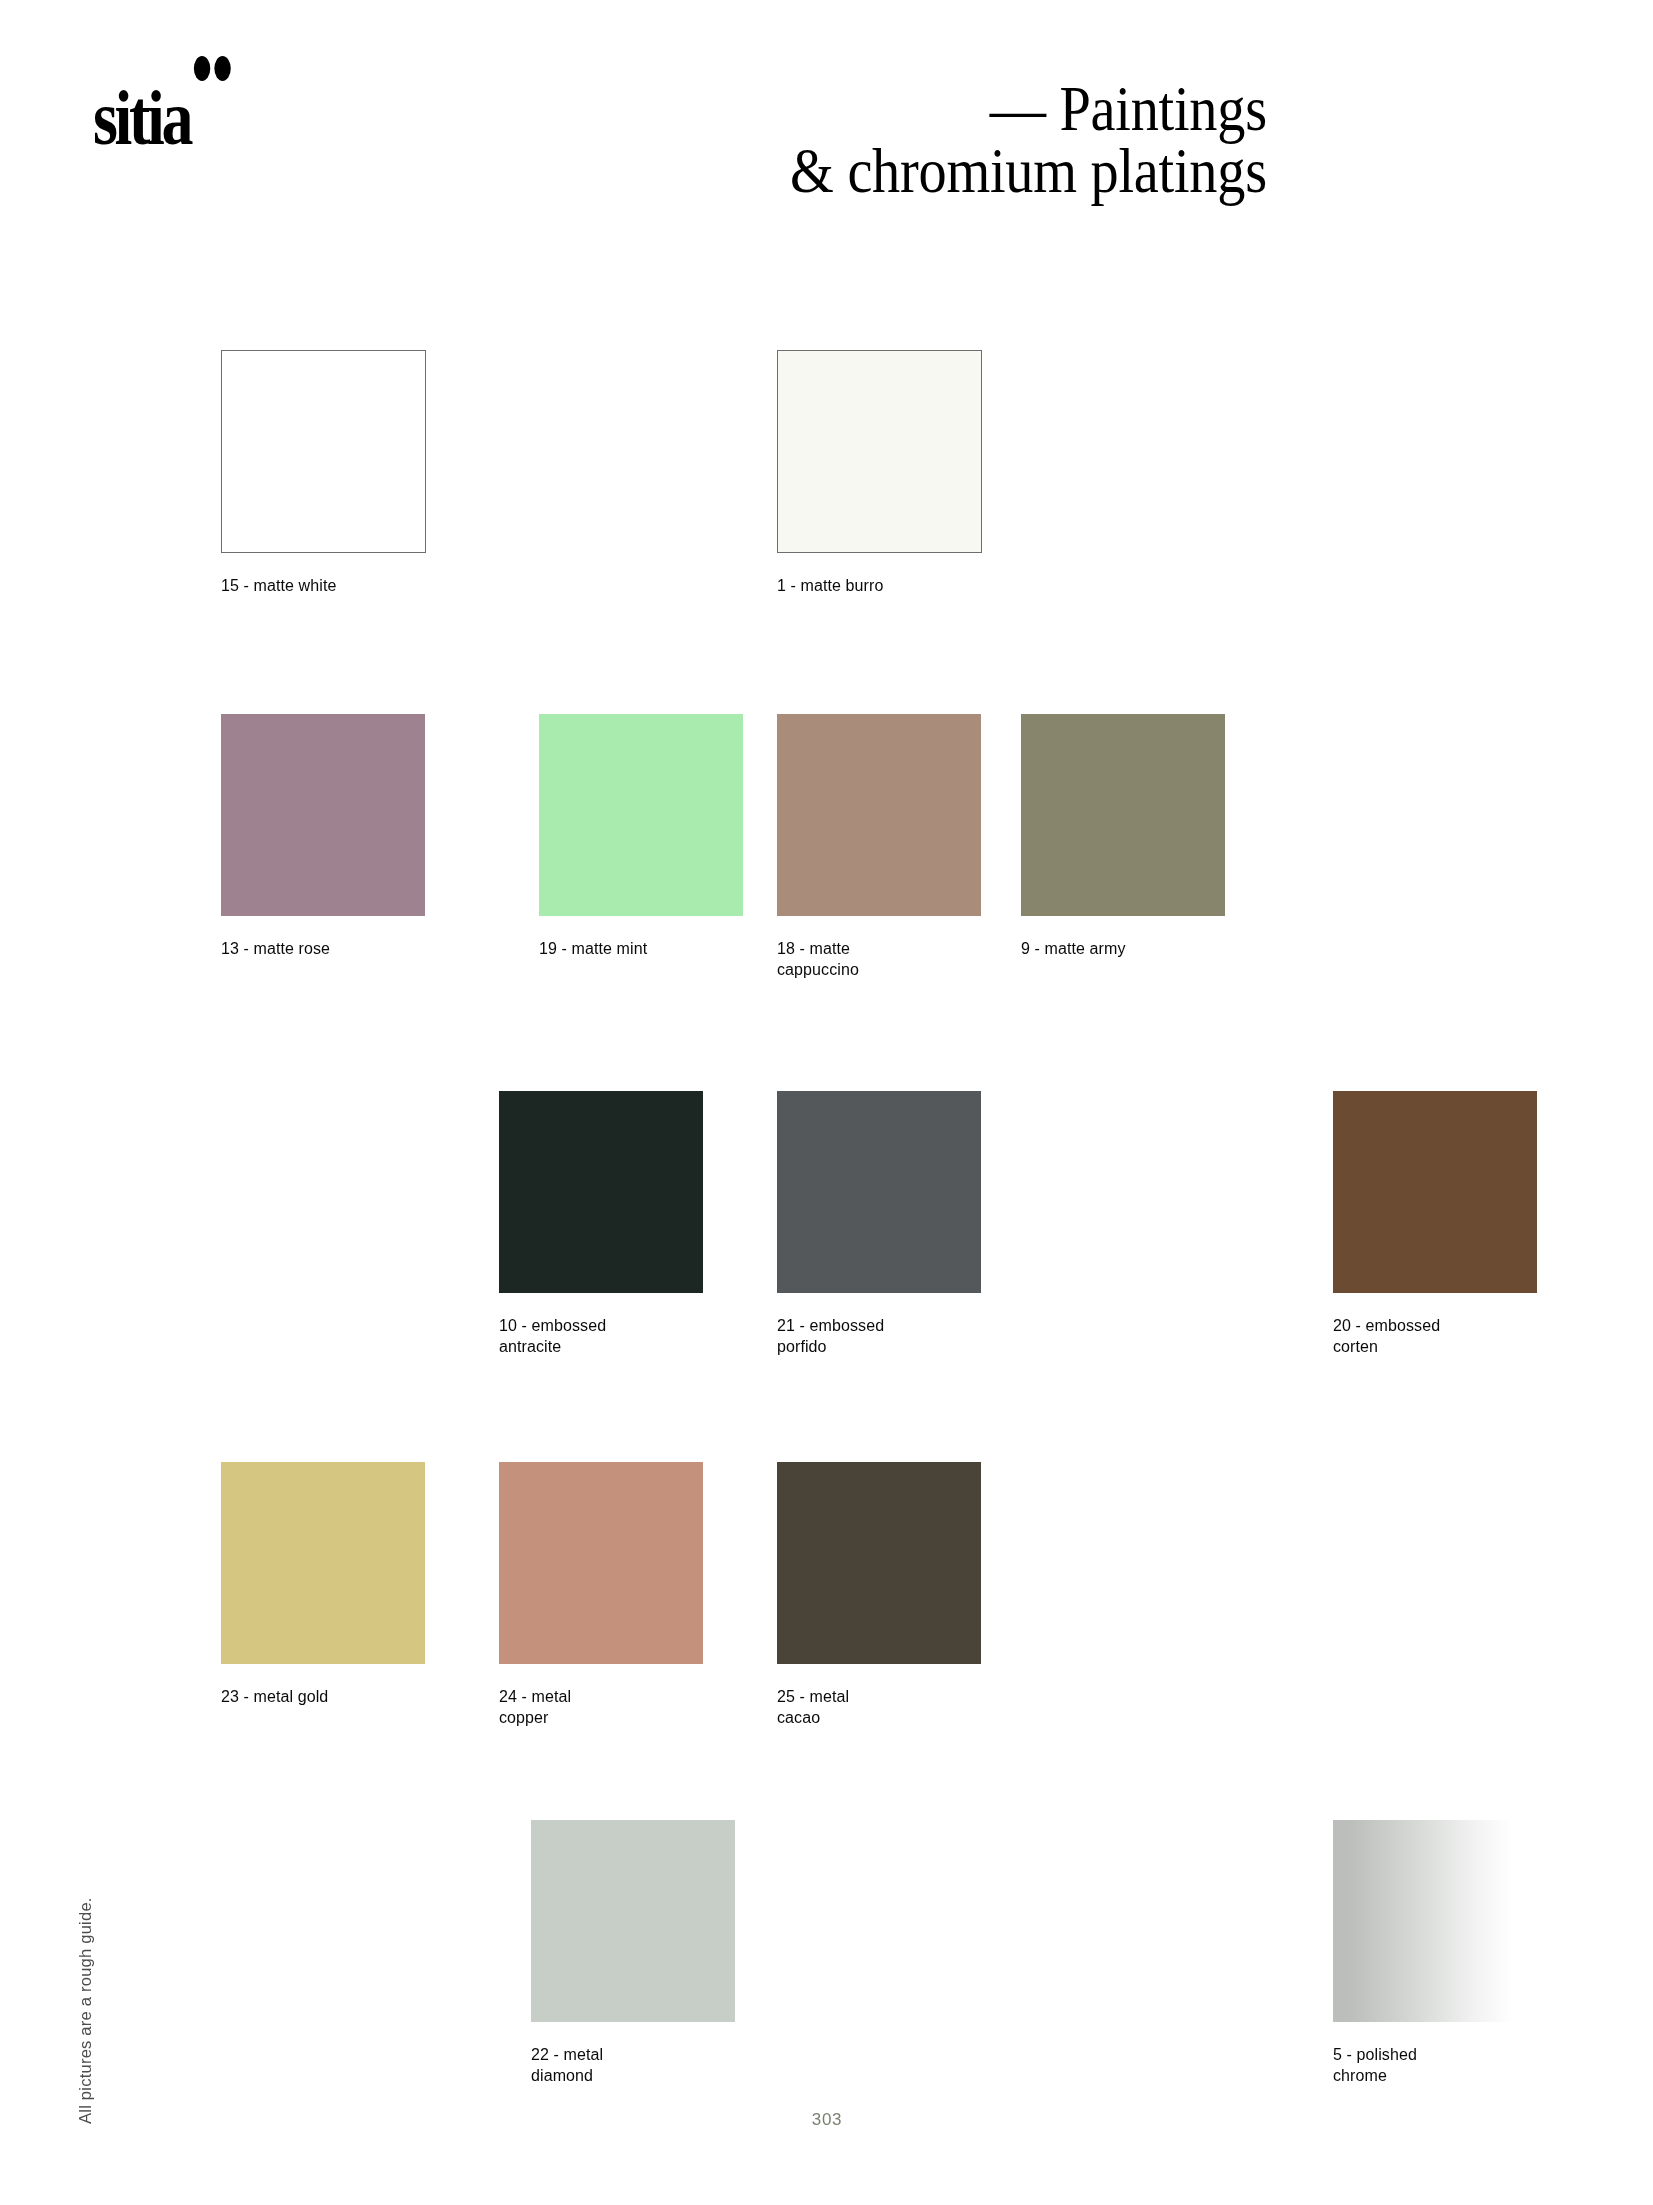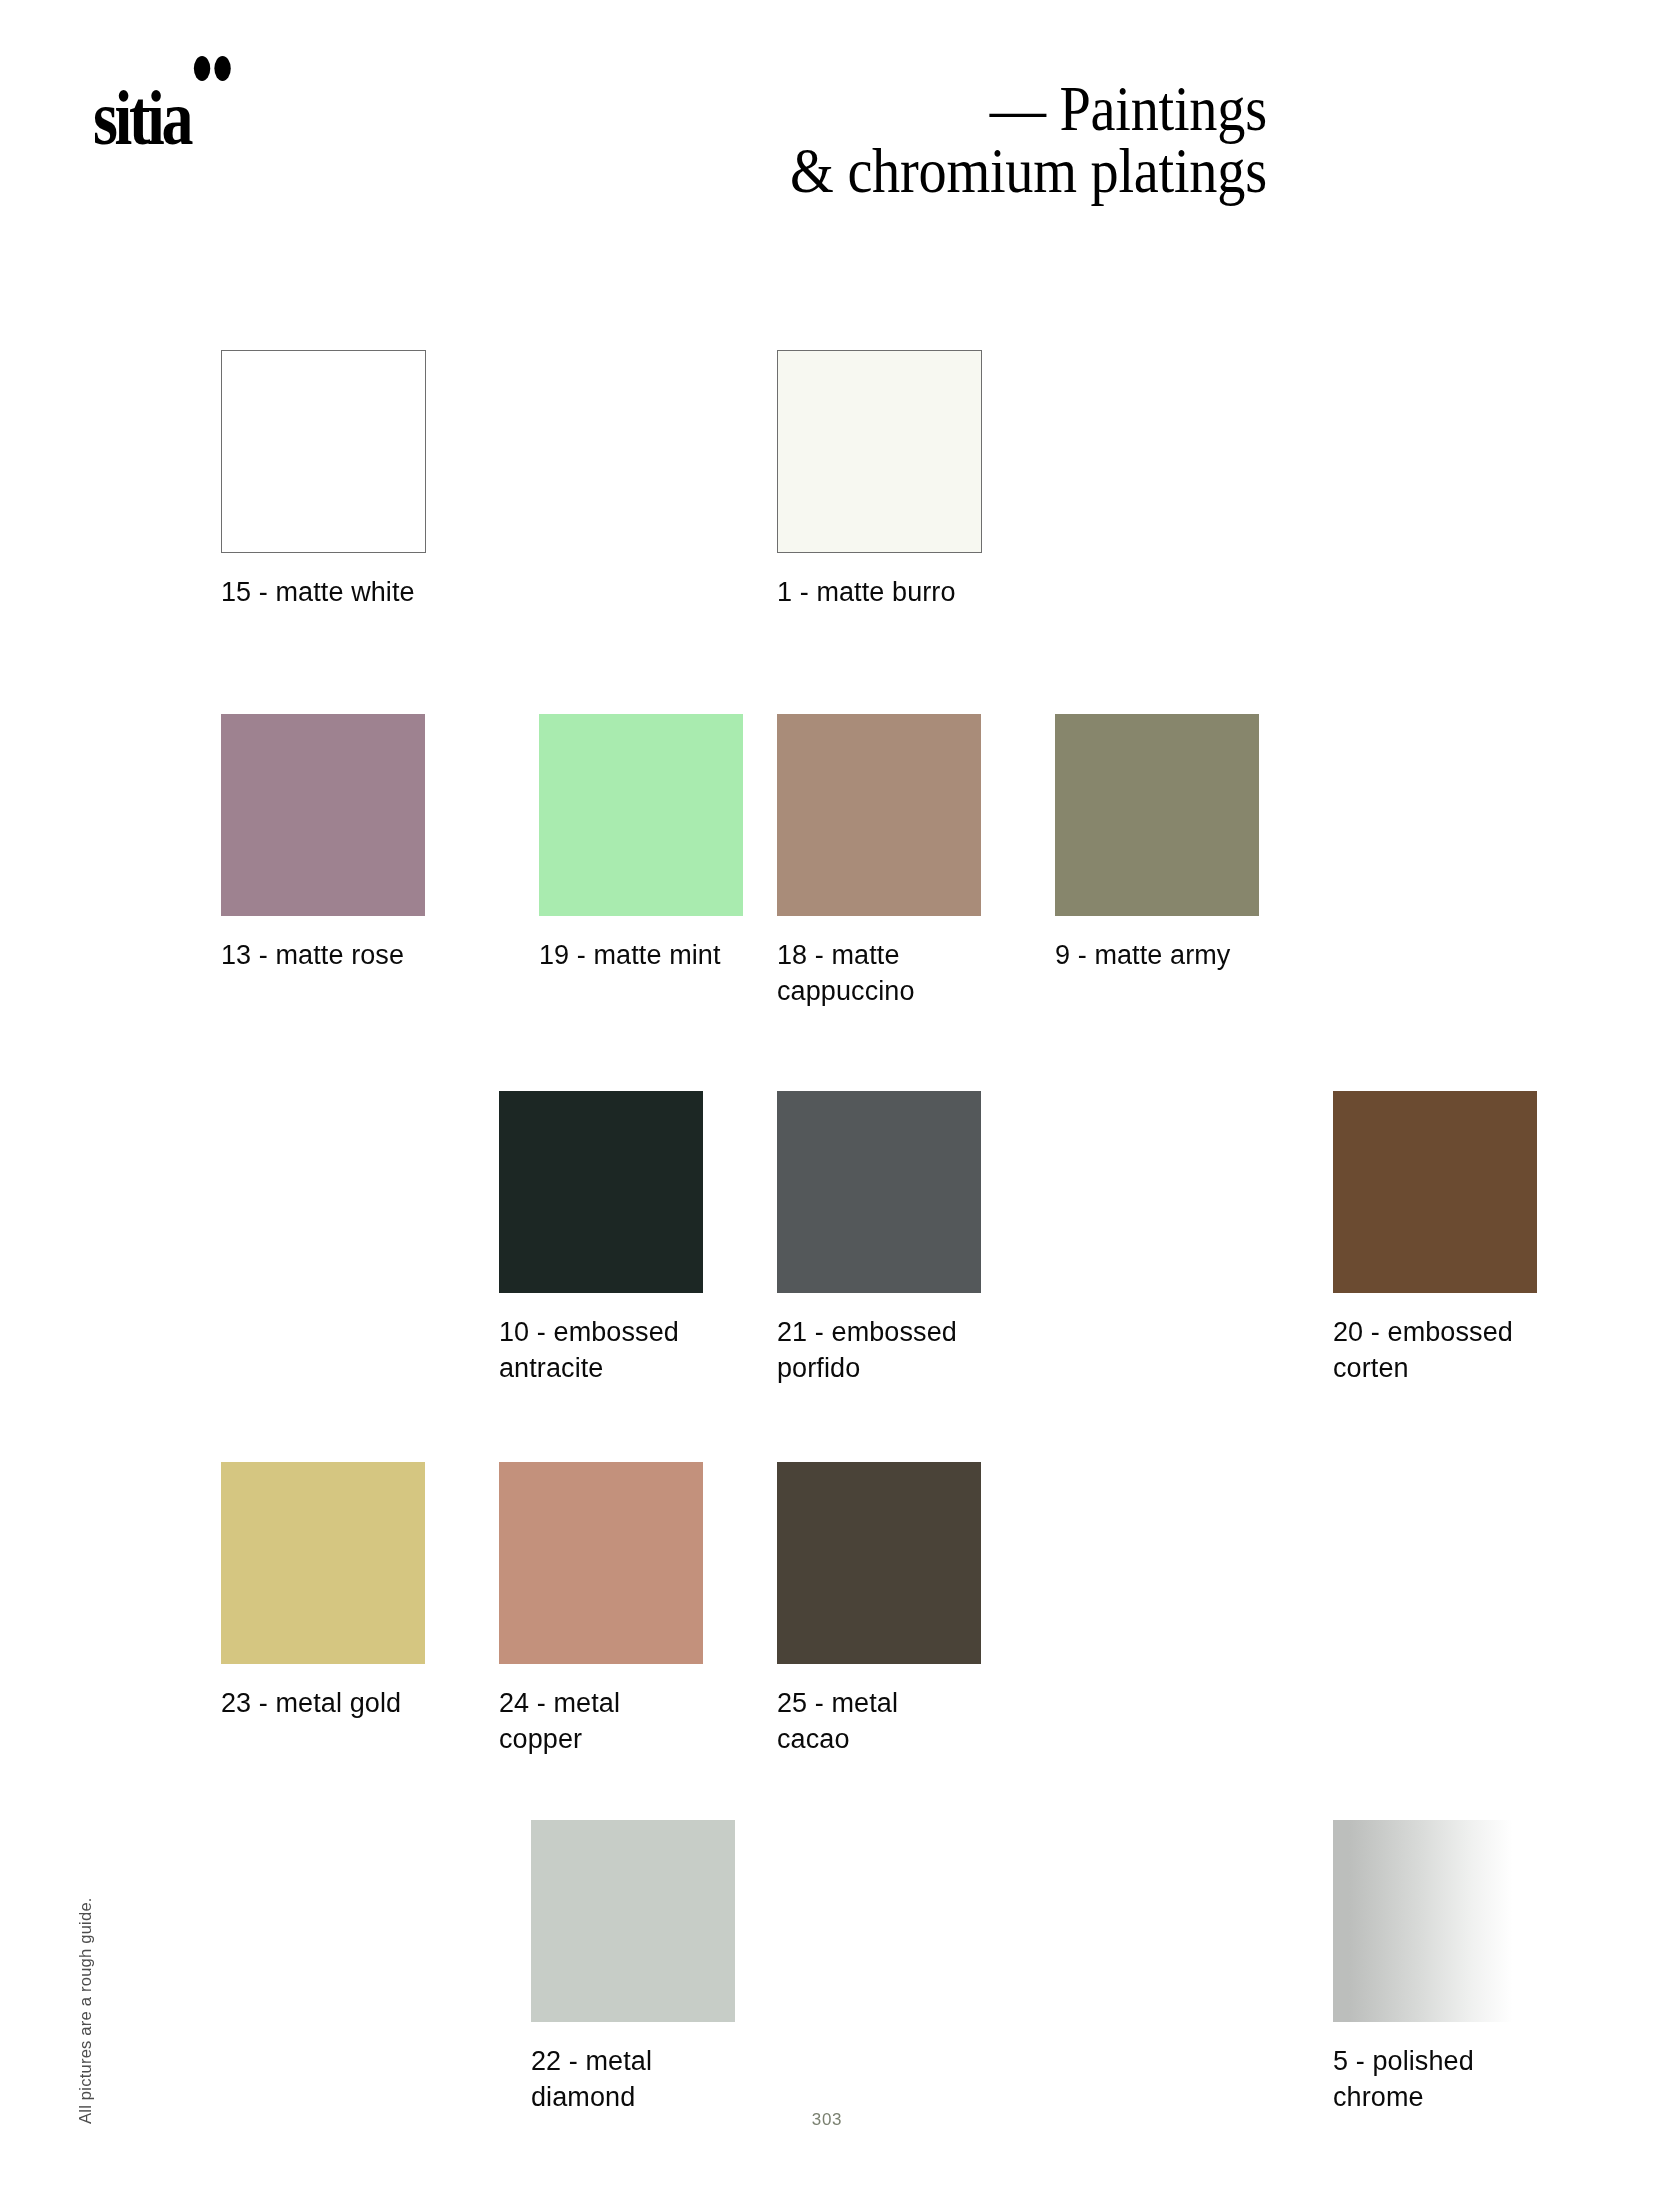--- a/index.html
+++ b/index.html
@@ -92,21 +92,21 @@
     display: block;
   }
   .swatch-chip.bordered {
     width: 203px;
     height: 201px;
     border: 0.7px solid #6e6e6e;
   }
   .swatch-label {
     margin-top: 22px;
     font-family: "Liberation Sans", sans-serif;
-    font-size: 27px;
+    font-size: 16px;
     line-height: 1.33;
     color: #0a0a0a;
     letter-spacing: 0.1px;
     white-space: pre-line;
   }
 
   
   #side-note {
     position: absolute;
     left: 96px;
@@ -169,21 +169,21 @@
     </div>
     <div class="swatch-cell" style="left: 499px; top: 714px; margin-left: 40px;">
       <div class="swatch-chip" style="background: rgb(169, 235, 175);"></div>
       <div class="swatch-label">19 - matte mint</div>
     </div>
     <div class="swatch-cell" style="left: 777px; top: 714px;">
       <div class="swatch-chip" style="background: rgb(169, 140, 121);"></div>
       <div class="swatch-label">18 - matte
 cappuccino</div>
     </div>
-    <div class="swatch-cell" style="left: 1055px; top: 714px;">
+    <div class="swatch-cell" style="left: 1021px; top: 714px;">
       <div class="swatch-chip" style="background: rgb(135, 134, 108);"></div>
       <div class="swatch-label">9 - matte army</div>
     </div>
     <div class="swatch-cell" style="left: 499px; top: 1091px;">
       <div class="swatch-chip" style="background: rgb(28, 39, 36);"></div>
       <div class="swatch-label">10 - embossed
 antracite</div>
     </div>
     <div class="swatch-cell" style="left: 777px; top: 1091px;">
       <div class="swatch-chip" style="background: rgb(84, 88, 90);"></div>

